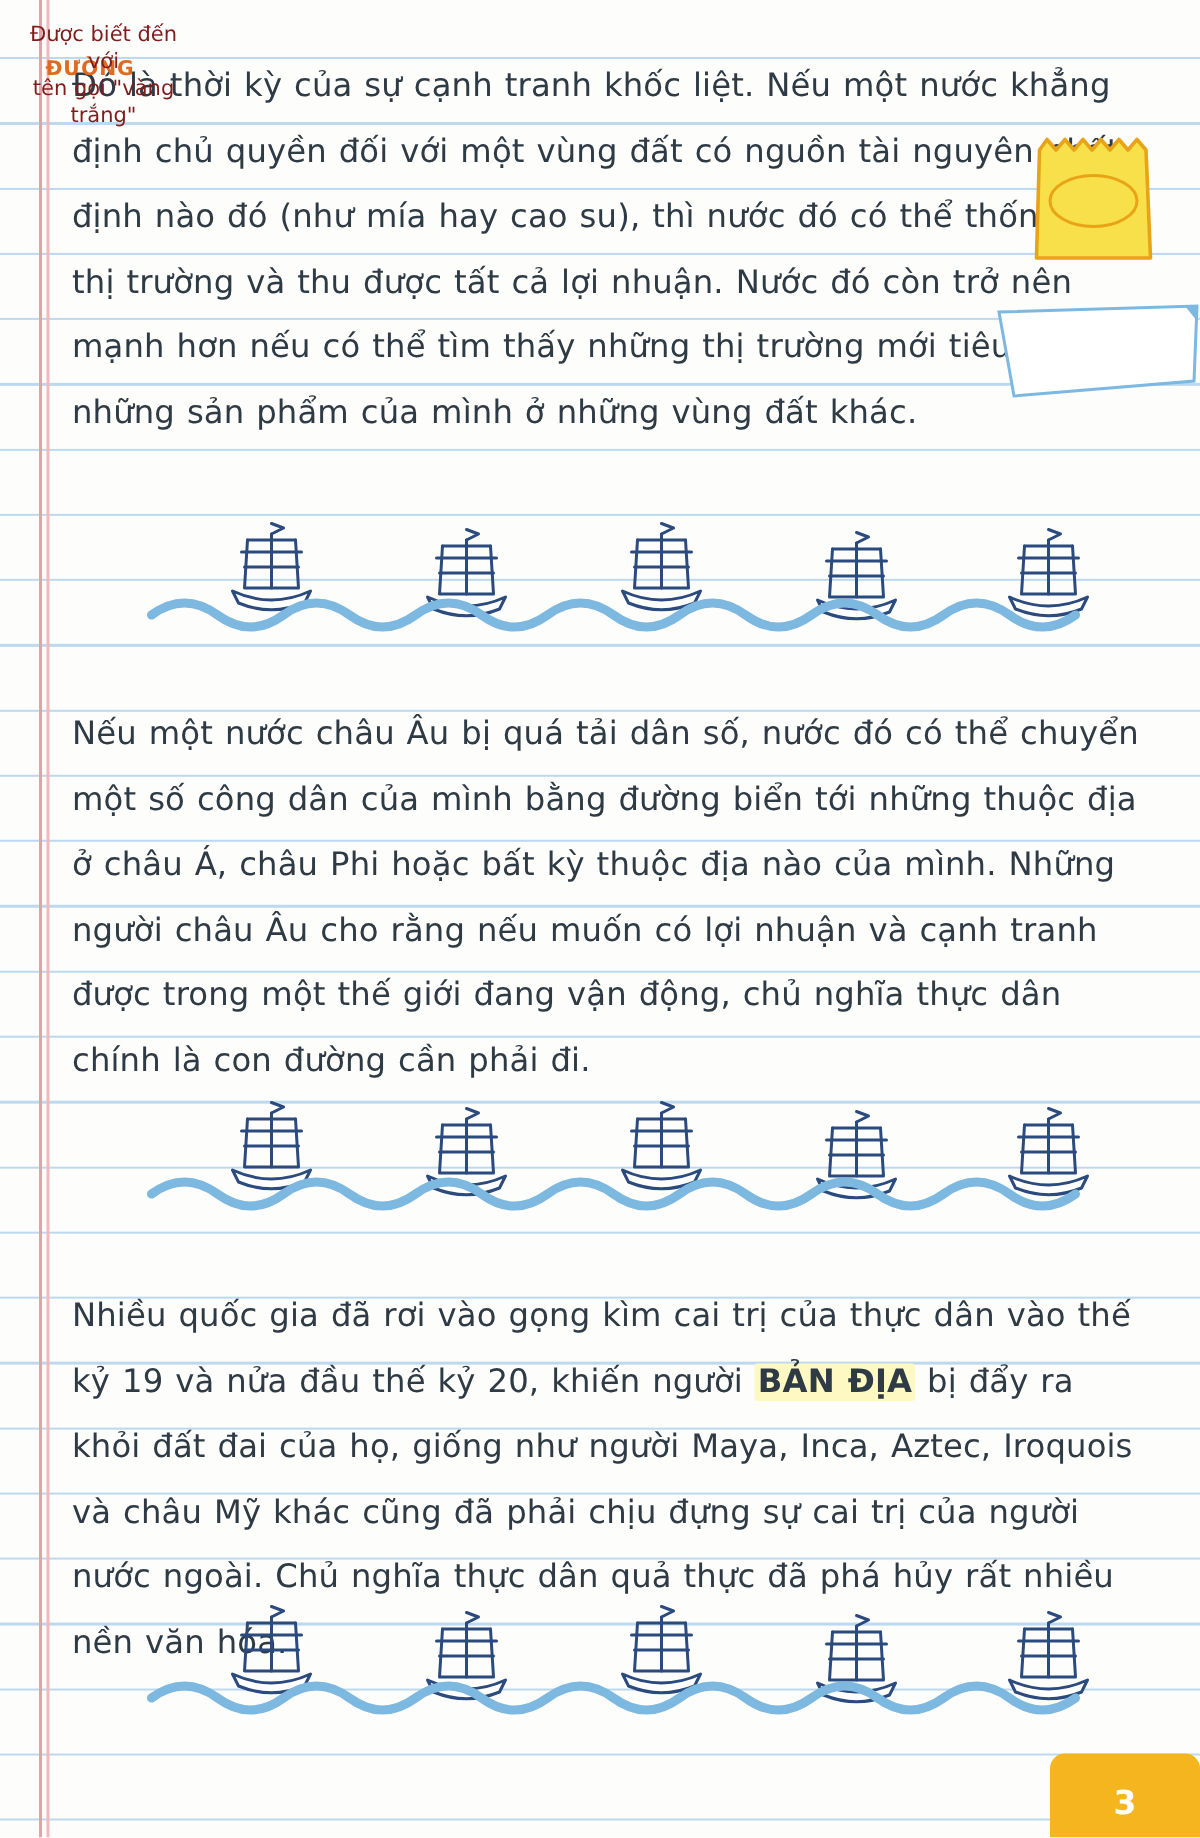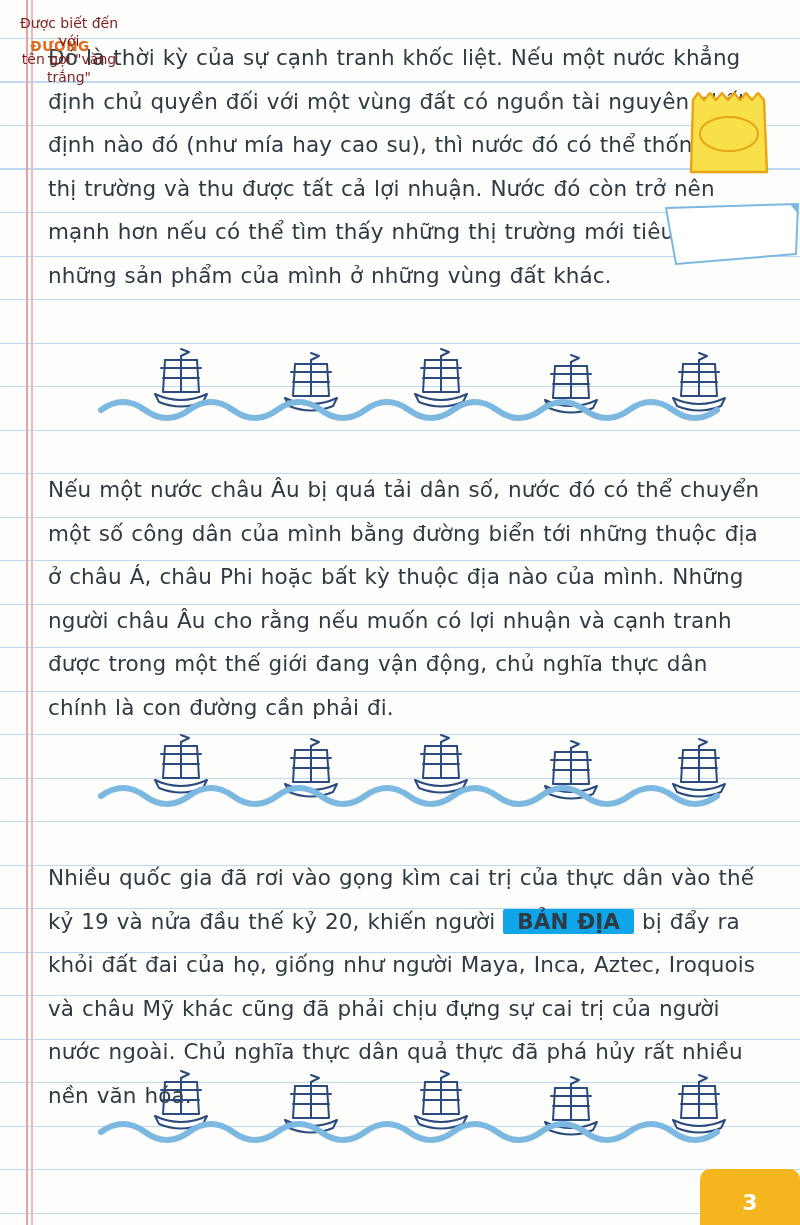--- a/index.html
+++ b/index.html
@@ -60,23 +60,23 @@
     width: 716px;
     font-family: "DejaVu Sans", sans-serif;
     font-size: 21.5px;
     line-height: 43.5px;
     color: #2e3a44;
     letter-spacing: 0.1px;
     word-spacing: 1px;
     white-space: pre-wrap;
   }
   .hl {
-    background: #0ea5e9;
+    background: #fef9c3;
     font-weight: 700;
-    padding: 0 14px;
+    padding: 0 2px;
     border-radius: 2px;
   }
 
   #para1 { top: 36px; }
   #para2 { top: 468px; }
   #para3 { top: 856px; }
 
   
   .divider {
     position: absolute;

